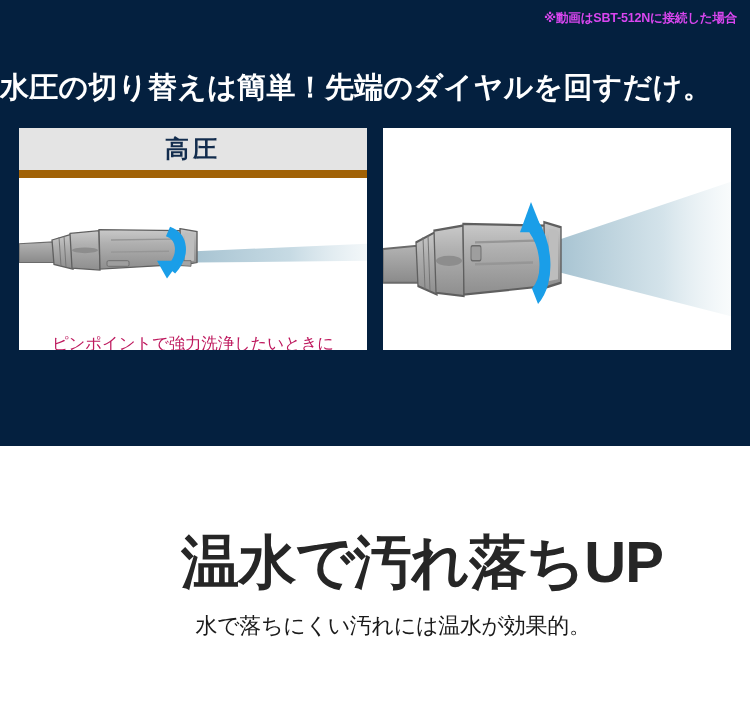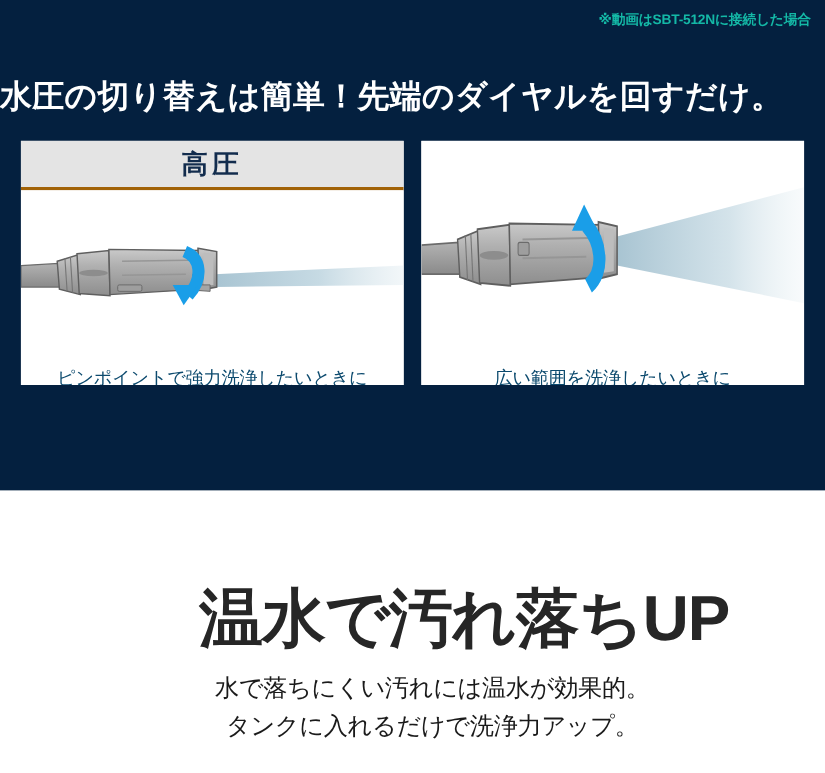--- a/index.html
+++ b/index.html
@@ -23,21 +23,21 @@
     width: 750px;
     height: 446px;
     background: #04203f;
     overflow: hidden;
   }
 
   .top-note {
     position: absolute;
     right: 13px;
     top: 10px;
-    color: #14b8a6;
+    color: #d946ef;
     font-size: 12.5px;
     font-weight: bold;
     letter-spacing: -0.2px;
     white-space: nowrap;
   }
 
   .main-heading {
     position: absolute;
     left: 0;
     top: 68px;
@@ -67,21 +67,21 @@
     background: #ffffff;
     display: flex;
     flex-direction: column;
     position: relative;
     overflow: hidden;
   }
 
   .panel-header {
     height: 42px;
     background: #e4e4e4;
-    border-bottom: 3px solid #a16207;
+    border-bottom: 8px solid #a16207;
     display: flex;
     align-items: center;
     justify-content: center;
     flex: none;
   }
 
   .panel-header-label {
     color: #0d2votes;
     color: #122c4d;
     font-size: 24px;
@@ -100,21 +100,21 @@
     height: 48px;
     flex: none;
     display: flex;
     align-items: center;
     justify-content: center;
     background: #ffffff;
   }
 
   .panel-caption-label {
     font-size: 16.5px;
-    color: #0c4a6e;
+    color: #be185d;
     font-weight: 500;
     letter-spacing: -0.2px;
     white-space: nowrap;
     margin-top: 36px;
   }
 
   .photo-svg {
     position: absolute;
     left: 0;
     top: 0;
@@ -272,29 +272,25 @@
 
           <path d="M161,56 L178,59 L178,92 L162,95 Z" fill="url(#bodyGrad2)" stroke="#5f5f5f" stroke-width="1.4"></path>
           <path d="M166,60 L175,61 L175,90 L166,91 Z" fill="#bdbdbd"></path>
           <rect x="156" y="64" width="5" height="5" fill="#4d4d4d"></rect>
 
           <path d="M152,100 C167,90 164,70 150,58" stroke="#1a9ee8" stroke-width="11" fill="none" stroke-linecap="butt"></path>
           <polygon points="137,62 160,62 148,44" fill="#1a9ee8"></polygon>
         </svg>
       </div>
 
-      <div class="panel-caption">
-        <span class="panel-caption-label">広い範囲を洗浄したいときに</span>
-      </div>
     </div>
 
   </div>
 </div>
 
 <div class="white-section">
 
   <div class="big-headline">温水で汚れ落ちUP</div>
 
   <div class="sub-lines">
     <div class="sub-line">水で落ちにくい汚れには温水が効果的。</div>
-    <div class="sub-line">タンクに入れるだけで洗浄力アップ。</div>
   </div>
 </div>
 
 </body></html>

